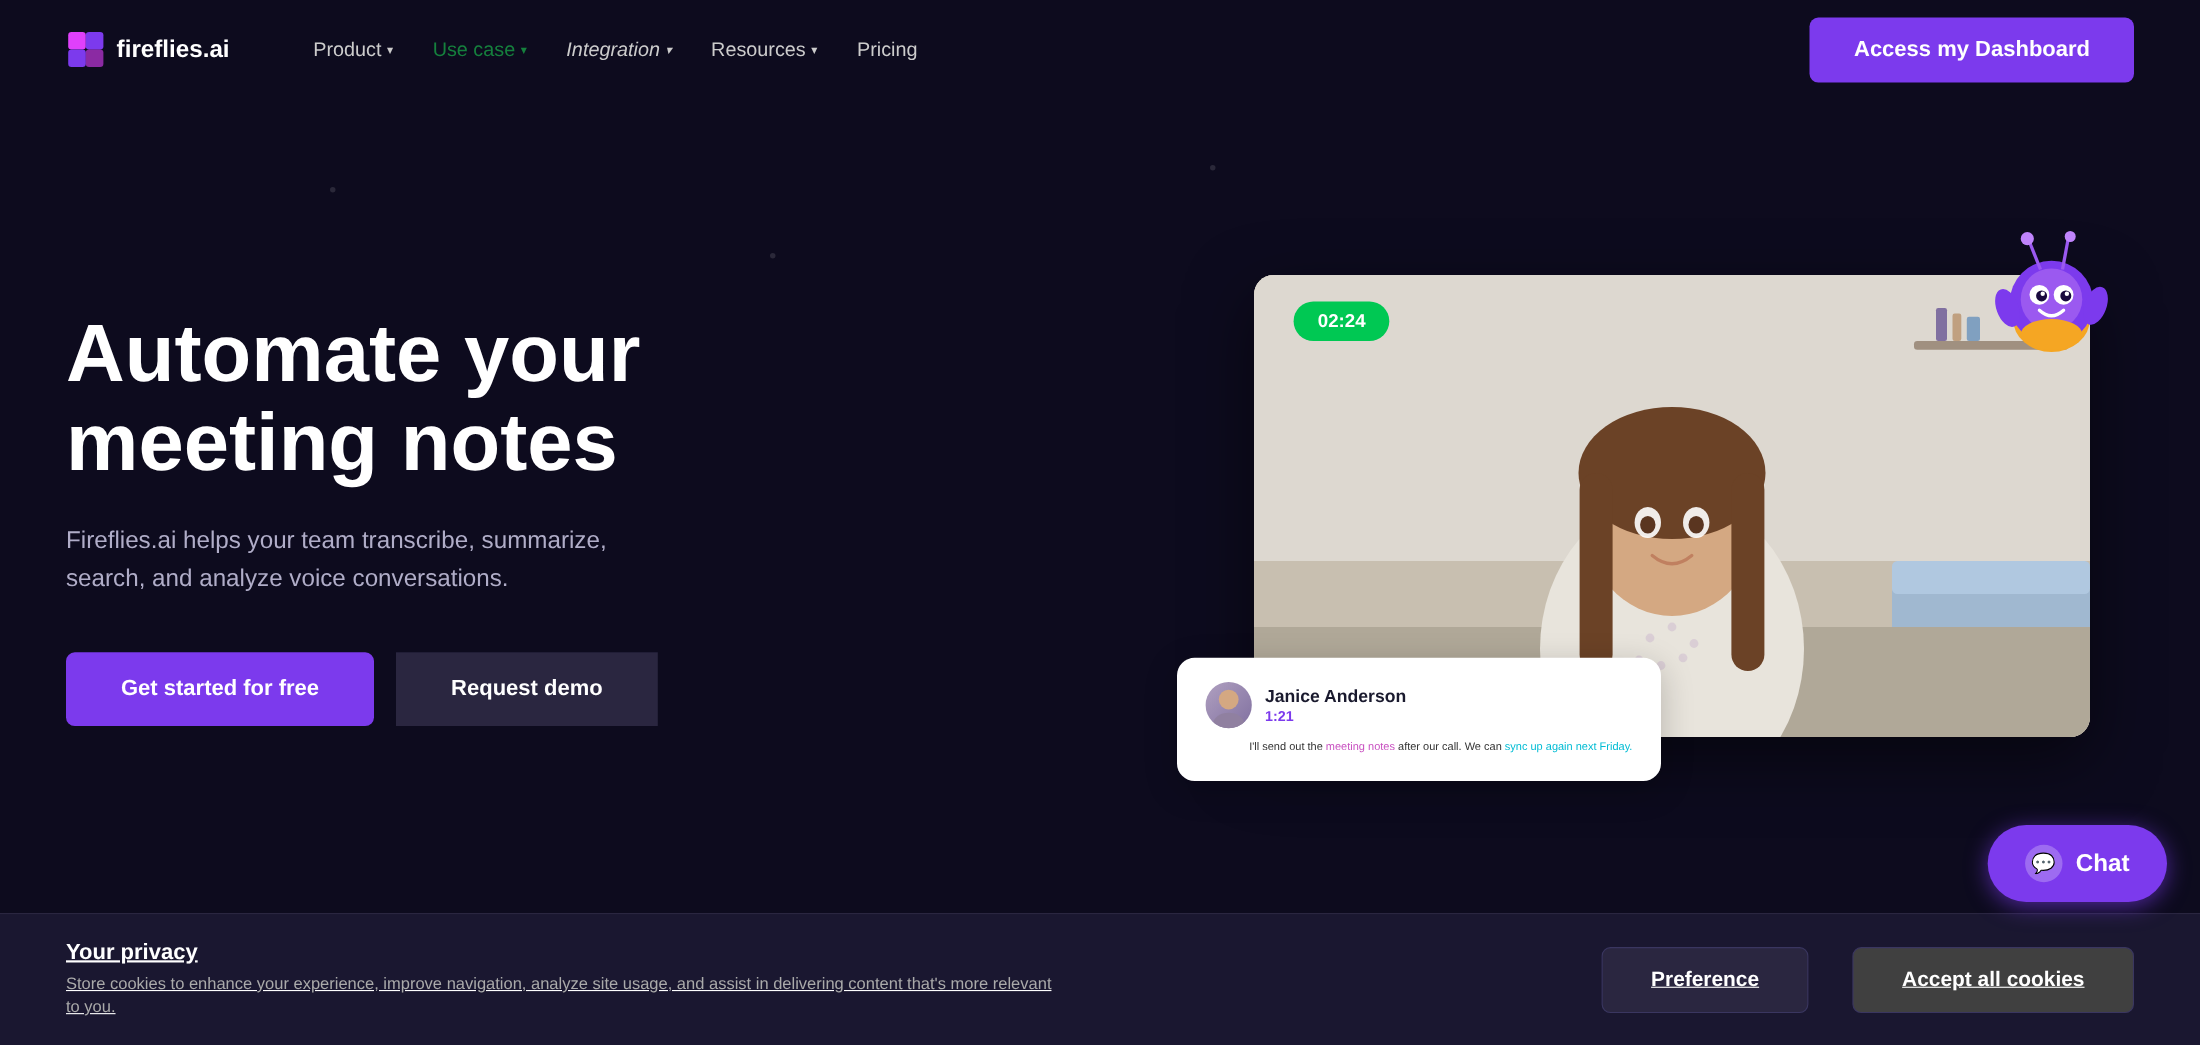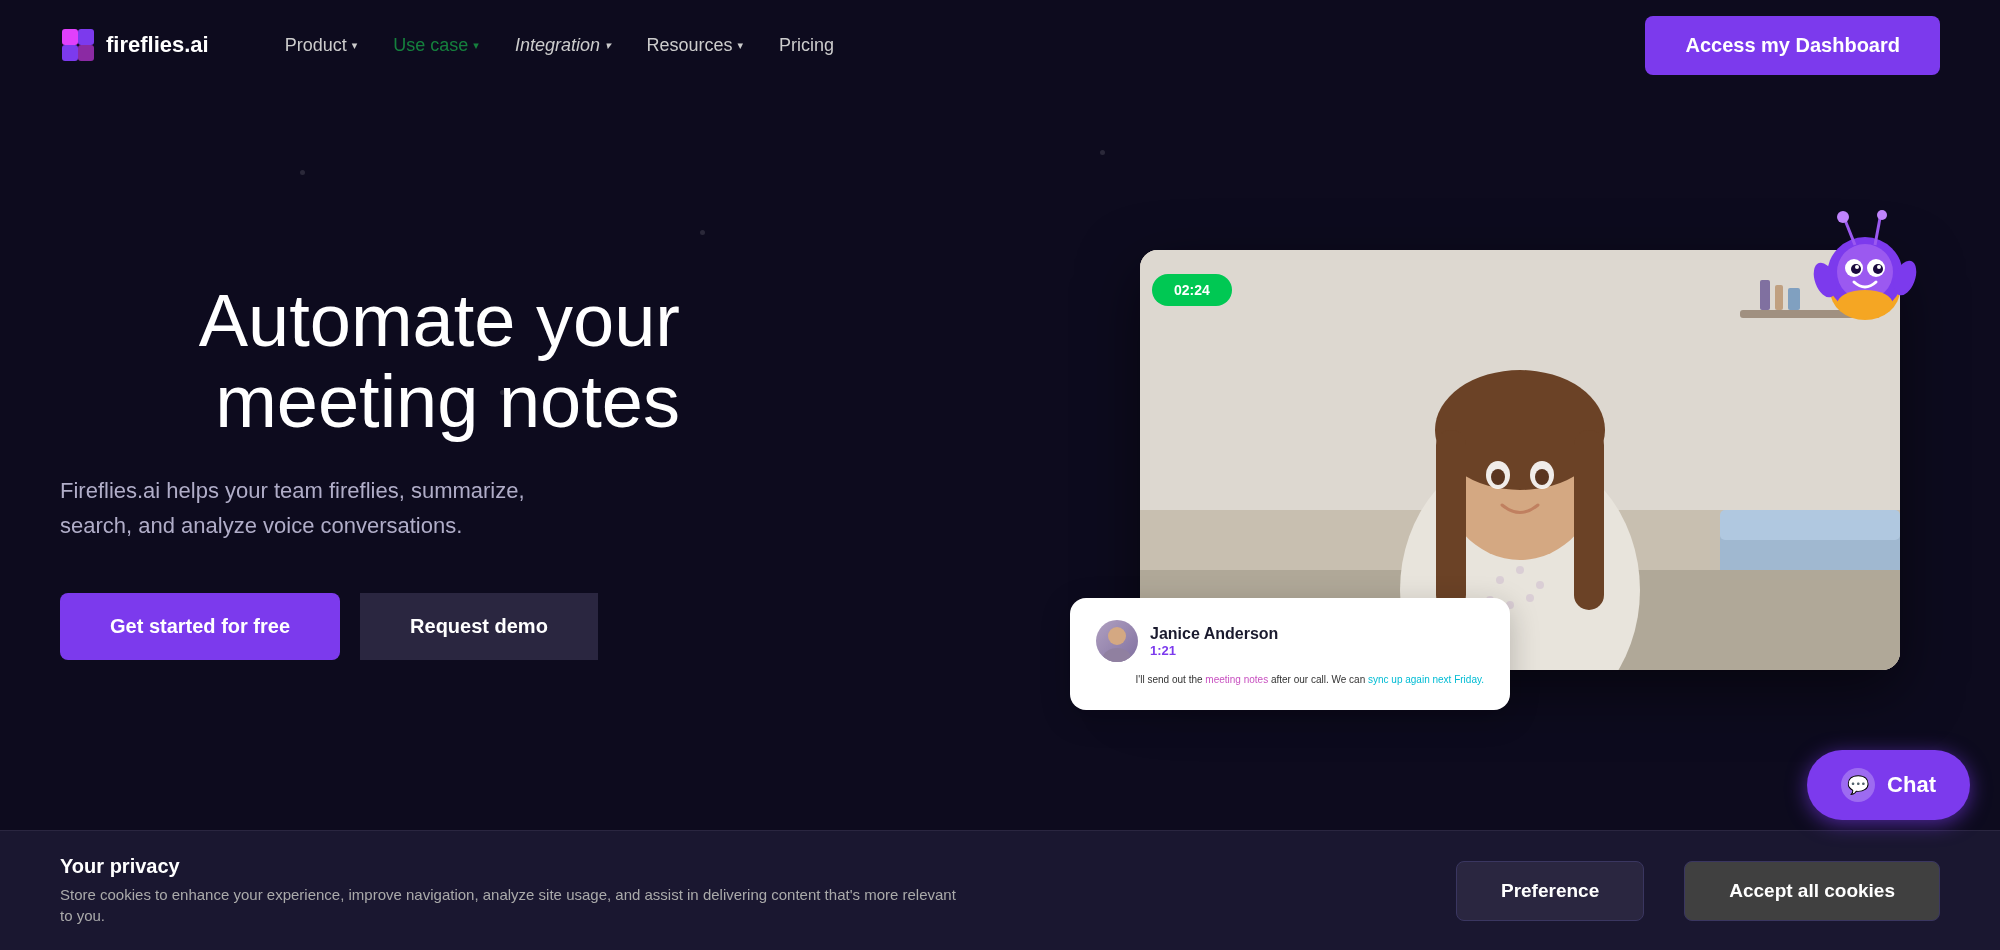--- a/index.html
+++ b/index.html
@@ -56,25 +56,25 @@
 
   <div style="position:absolute;top:0;left:0;right:0;bottom:0;pointer-events:none;">
     <div style="position:absolute;width:5px;height:5px;border-radius:50%;background:rgba(255,255,255,0.12);top:80px;left:300px;"></div>
     <div style="position:absolute;width:5px;height:5px;border-radius:50%;background:rgba(255,255,255,0.12);top:140px;left:700px;"></div>
     <div style="position:absolute;width:5px;height:5px;border-radius:50%;background:rgba(255,255,255,0.12);top:60px;left:1100px;"></div>
     <div style="position:absolute;width:5px;height:5px;border-radius:50%;background:rgba(255,255,255,0.12);top:200px;left:1500px;"></div>
     <div style="position:absolute;width:5px;height:5px;border-radius:50%;background:rgba(255,255,255,0.12);top:300px;left:500px;"></div>
   </div>
 
   <div style="flex:0 0 620px;padding-top:20px;z-index:2;">
-    <h1 style="font-size:74px;font-weight:400;line-height:1.1;color:#fff;margin-bottom:30px;text-align:right;">
+    <h1 style="font-size:74px;font-weight:700;line-height:1.1;color:#fff;margin-bottom:30px;">
       <span>Automate your</span><br>
       <span>meeting notes</span>
     </h1>
-    <p style="font-size:22px;color:#b0adc8;line-height:1.6;margin-bottom:50px;max-width:530px;">Fireflies.ai helps your team fireflies, summarize, search, and analyze voice conversations.</p>
+    <p style="font-size:22px;color:#b0adc8;line-height:1.6;margin-bottom:50px;max-width:530px;">Fireflies.ai helps your team transcribe, summarize, search, and analyze voice conversations.</p>
     <div style="display:flex;gap:20px;">
       <button style="background:#7c3aed;color:#fff;border:none;padding:22px 50px;border-radius:8px;font-size:20px;font-weight:600;cursor:pointer;font-family:inherit;">Get started for free</button>
       <button style="background:#2a2640;color:#fff;border:none;padding:22px 50px;border-radius:0;font-size:20px;font-weight:600;cursor:pointer;font-family:inherit;">Request demo</button>
     </div>
   </div>
 
   <div style="flex:1;position:relative;height:100%;display:flex;align-items:center;justify-content:flex-end;padding-right:40px;">
 
     <div style="width:760px;height:420px;border-radius:18px;overflow:visible;position:relative;box-shadow:0 20px 60px rgba(0,0,0,0.5);">
 
@@ -113,21 +113,21 @@
 
           <circle cx="360" cy="330" r="4" fill="#d0c0d0" opacity="0.6"></circle>
           <circle cx="380" cy="320" r="4" fill="#d0c0d0" opacity="0.6"></circle>
           <circle cx="400" cy="335" r="4" fill="#d0c0d0" opacity="0.6"></circle>
           <circle cx="350" cy="350" r="4" fill="#d0c0d0" opacity="0.6"></circle>
           <circle cx="370" cy="355" r="4" fill="#d0c0d0" opacity="0.6"></circle>
           <circle cx="390" cy="348" r="4" fill="#d0c0d0" opacity="0.6"></circle>
         </svg>
       </div>
 
-      <div style="position:absolute;top:24px;left:12px;background:#00c853;color:#fff;border-radius:20px;padding:8px 22px;font-size:14px;font-weight:700;z-index:5;">
+      <div style="position:absolute;top:24px;left:36px;background:#00c853;color:#fff;border-radius:20px;padding:8px 22px;font-size:17px;font-weight:700;z-index:5;">
         <span>02:24</span>
       </div>
 
       <div style="position:absolute;top:-50px;right:-30px;width:130px;height:130px;z-index:6;">
         <svg width="130" height="130" viewBox="0 0 130 130">
 
           <ellipse cx="65" cy="90" rx="35" ry="30" fill="#f5a623"></ellipse>
 
           <circle cx="65" cy="75" r="38" fill="#7c3aed"></circle>
 
@@ -171,21 +171,21 @@
         </div>
         <div style="font-size:10px;color:#333;line-height:1.6;text-align:right;">
           <span>I'll send out the </span><span style="color:#c850c0;font-weight:500;">meeting notes</span><span> after our call. We can </span><span style="color:#00bcd4;font-weight:500;">sync up again next Friday.</span>
         </div>
       </div>
 
     </div>
   </div>
 </main>
 
-<div style="position:fixed;bottom:0;left:0;right:0;height:120px;background:#1a1730;display:flex;align-items:center;padding:0 60px;gap:40px;z-index:100;border-top:1px solid #2a2640;">
+<div style="position:fixed;bottom:0;left:0;right:0;height:120px;background:#1a1730;display:flex;align-items:center;padding:0 60px;gap:40px;z-index:100;border-top:1px solid #2a2640;text-decoration:underline;">
   <div style="flex:1;">
     <div style="font-size:20px;font-weight:700;color:#fff;margin-bottom:6px;">Your privacy</div>
     <div style="font-size:15px;color:#aaa;line-height:1.4;max-width:900px;">Store cookies to enhance your experience, improve navigation, analyze site usage, and assist in delivering content that's more relevant to you.</div>
   </div>
   <button style="background:#2a2640;color:#fff;border:1px solid #3a3660;padding:18px 44px;border-radius:8px;font-size:19px;font-weight:600;cursor:pointer;font-family:inherit;white-space:nowrap;">Preference</button>
   <button style="background:#404040;color:#fff;border:1px solid #3a3660;padding:18px 44px;border-radius:8px;font-size:19px;font-weight:600;cursor:pointer;font-family:inherit;white-space:nowrap;">Accept all cookies</button>
 </div>
 
 <div style="position:fixed;bottom:130px;right:30px;background:#7c3aed;color:#fff;border-radius:50px;padding:18px 34px;display:flex;align-items:center;gap:12px;font-size:22px;font-weight:600;cursor:pointer;z-index:200;box-shadow:0 4px 20px rgba(124,58,237,0.6);">
   <div style="width:34px;height:34px;border-radius:50%;background:rgba(255,255,255,0.25);display:flex;align-items:center;justify-content:center;font-size:18px;">💬</div>

